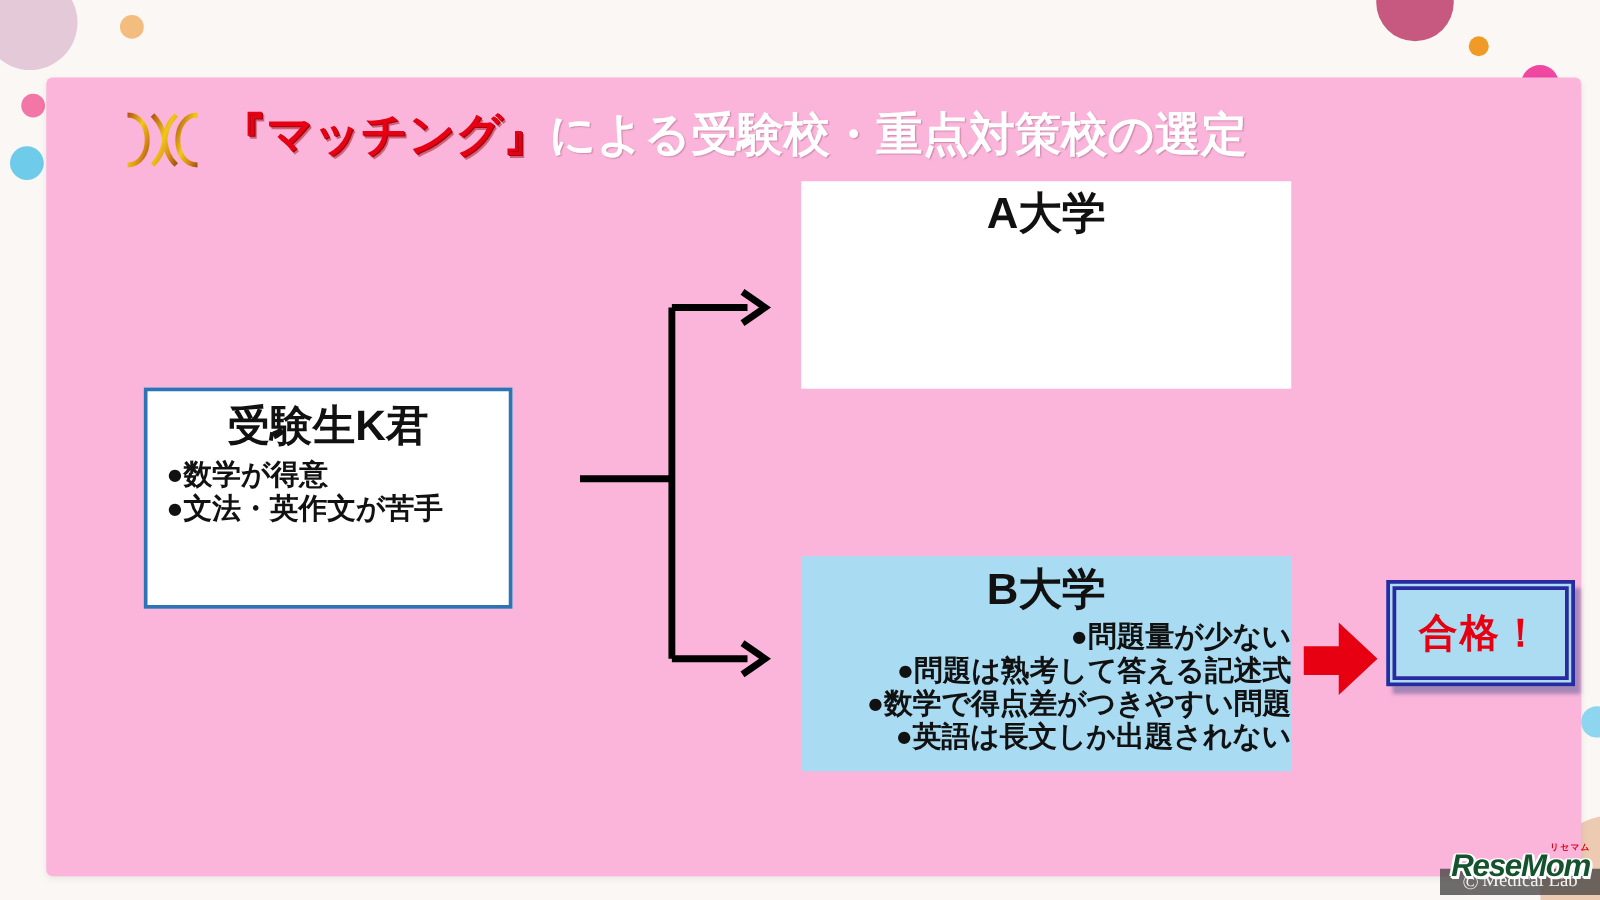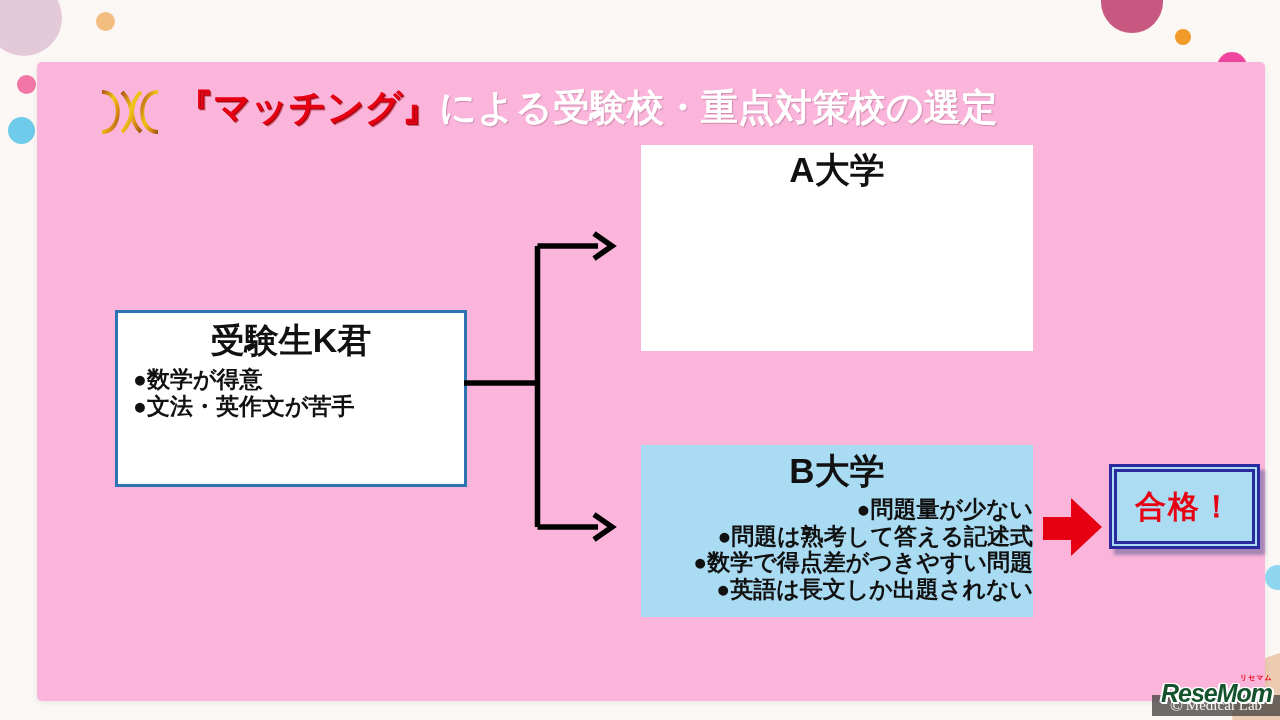--- a/index.html
+++ b/index.html
@@ -31,26 +31,26 @@
   .title-hl { color:#E60012;
               text-shadow:1px 1px 0 #A50010, 2px 2px 0 rgba(150,0,0,.45); }
   .title-rest { color:#FFFFFF; text-shadow:1px 1px 1px rgba(120,60,90,.35); }
 
   
   .ibox { position:absolute; }
   .ibox .box-title { text-align:center; font-weight:800; color:#111; }
   .ibox .bullets { font-weight:700; color:#111; }
   .ibox .bullet-line { white-space:nowrap; }
 
-  .student-box { left:115px; top:310px; width:352px; height:177px;
+  .student-box { left:115px; top:310px; width:295px; height:177px;
                  background:#FFFFFF; border:3px solid #2E74B5; }
   .student-box .box-title { font-size:34px; margin-top:5px; }
   .student-box .bullets { font-size:23px; line-height:27px; padding-left:15px; margin-top:2px; }
 
-  .uni-a-box { left:641px; top:145px; width:392px; height:206px; background:#FFFFFF; }
+  .uni-a-box { left:641px; top:145px; width:392px; height:166px; background:#FFFFFF; }
   .uni-a-box .box-title { font-size:35px; margin-top:2px; }
   .uni-a-box .bullets { font-size:23px; line-height:26.5px; padding-left:18px; margin-top:1px; }
 
   .uni-b-box { left:641px; top:445px; width:392px; height:172px; background:#A9DBF2; }
   .uni-b-box .box-title { font-size:35px; margin-top:3px; }
   .uni-b-box .bullets { font-size:23px; line-height:26.5px; padding-left:18px; margin-top:1px;text-align:right; }
 
   .connector-svg { position:absolute; left:0; top:0; width:1280px; height:720px;
                    pointer-events:none; }
 

